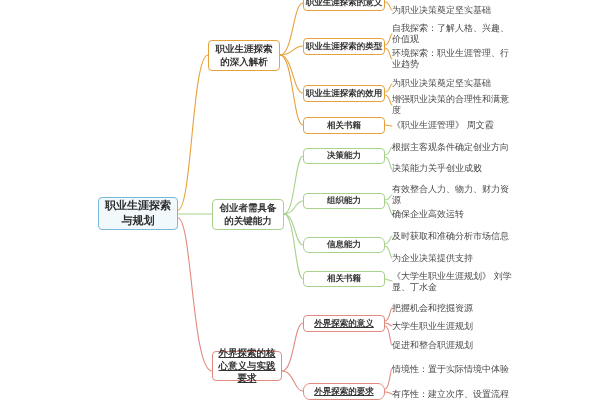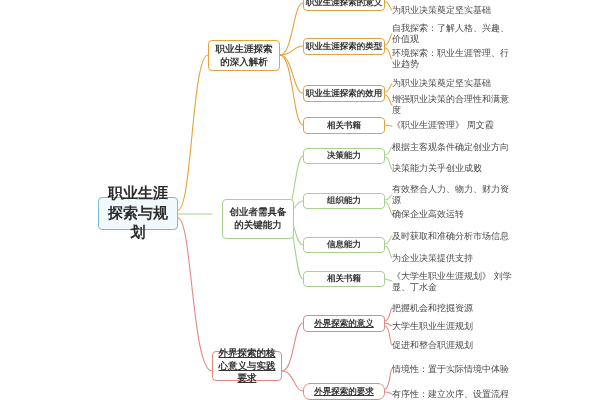--- a/index.html
+++ b/index.html
@@ -1,21 +1,21 @@
 <!DOCTYPE html>
 <html style="--root_border: #79B8D8; --branch1: #E6A23C; --branch2: #A9D18E; --branch3: #E28A80; --text: #4A4A4A;"><head>
 <meta charset="utf-8">
 <style>
   html,body{margin:0;padding:0;background:#fff;}
   .stage{position:relative;width:600px;height:400px;background:#ffffff;overflow:hidden;
          font-family:"DejaVu Sans","Liberation Sans",sans-serif;}
   svg.wires{position:absolute;left:0;top:0;z-index:0;}
   .node{position:absolute;box-sizing:border-box;display:flex;align-items:center;justify-content:center;
         text-align:center;background:#ffffff;border-radius:4px;color:#333;z-index:1;}
-  .root{border:1.6px solid var(--root_border);background:#f1f9fd;font-weight:bold;font-size:15px;
+  .root{border:1.6px solid var(--root_border);background:#f1f9fd;font-weight:bold;font-size:11px;
         line-height:1.3;padding:2px 6px;color:#2b2b2b;}
   .branch{font-weight:bold;font-size:9.5px;line-height:1.35;border-width:1.3px;border-style:solid;padding:2px 4px;}
   .leaf{font-weight:bold;font-size:8.5px;border-width:1px;border-style:solid;white-space:nowrap;padding:0 2px;}
   .o{border-color:var(--branch1);}
   .g{border-color:var(--branch2);}
   .r{border-color:var(--branch3);text-decoration:underline;}
   .item{position:absolute;width:122px;font-size:9px;line-height:11px;color:var(--text);z-index:1;}
   path.wire{fill:none;stroke-width:1.1;stroke-linecap:round;}
 </style>
 </head>
@@ -60,31 +60,31 @@
     <path class="wire" style="stroke:var(--branch3)" d="M385,321 C390,321 390,308 392,308"></path>
     <path class="wire" style="stroke:var(--branch3)" d="M385,323 C390,323 390,326 392,326"></path>
     <path class="wire" style="stroke:var(--branch3)" d="M385,326 C390,326 390,345 392,345"></path>
     <path class="wire" style="stroke:var(--branch3)" d="M385,389 C390,389 390,369 392,369"></path>
     <path class="wire" style="stroke:var(--branch3)" d="M385,392 C390,392 390,394 392,394"></path>
   </svg>
 
   <div class="node root" style="left:98px;top:197px;width:80px;height:33px;">职业生涯探索与规划</div>
 
   <div class="node branch o" style="left:208px;top:40px;width:72px;height:31px;">职业生涯探索的深入解析</div>
-  <div class="node branch g" style="left:222px;top:199px;width:72px;height:40px;">创业者需具备的关键能力</div>
+  <div class="node branch g" style="left:212px;top:199px;width:72px;height:31px;">创业者需具备的关键能力</div>
   <div class="node branch r" style="left:212px;top:351px;width:70px;height:30px;">外界探索的核心意义与实践要求</div>
 
   <div class="node leaf o" style="left:303px;top:-6px;width:82px;height:17px;">职业生涯探索的意义</div>
   <div class="node leaf o" style="left:303px;top:38px;width:82px;height:17px;">职业生涯探索的类型</div>
   <div class="node leaf o" style="left:303px;top:85px;width:82px;height:17px;">职业生涯探索的效用</div>
   <div class="node leaf o" style="left:303px;top:117px;width:82px;height:17px;">相关书籍</div>
 
   <div class="node leaf g" style="left:303px;top:148px;width:82px;height:16px;">决策能力</div>
   <div class="node leaf g" style="left:303px;top:193px;width:82px;height:16px;">组织能力</div>
-  <div class="node leaf g" style="left:303px;top:237px;width:82px;height:16px;">信息能力</div>
+  <div class="node leaf g" style="left:303px;top:237px;width:82px;height:16px;border-radius:6px;">信息能力</div>
   <div class="node leaf g" style="left:303px;top:271px;width:82px;height:16px;">相关书籍</div>
 
   <div class="node leaf r" style="left:303px;top:315px;width:82px;height:17px;">外界探索的意义</div>
   <div class="node leaf r" style="left:303px;top:383px;width:82px;height:17px;border-radius:7px;">外界探索的要求</div>
 
   <div class="item" style="left:392px;top:5px;">为职业决策奠定坚实基础</div>
   <div class="item" style="left:392px;top:23px;">自我探索：了解人格、兴趣、价值观</div>
   <div class="item" style="left:392px;top:48px;">环境探索：职业生涯管理、行业趋势</div>
   <div class="item" style="left:392px;top:78px;">为职业决策奠定坚实基础</div>
   <div class="item" style="left:392px;top:94px;">增强职业决策的合理性和满意度</div>

